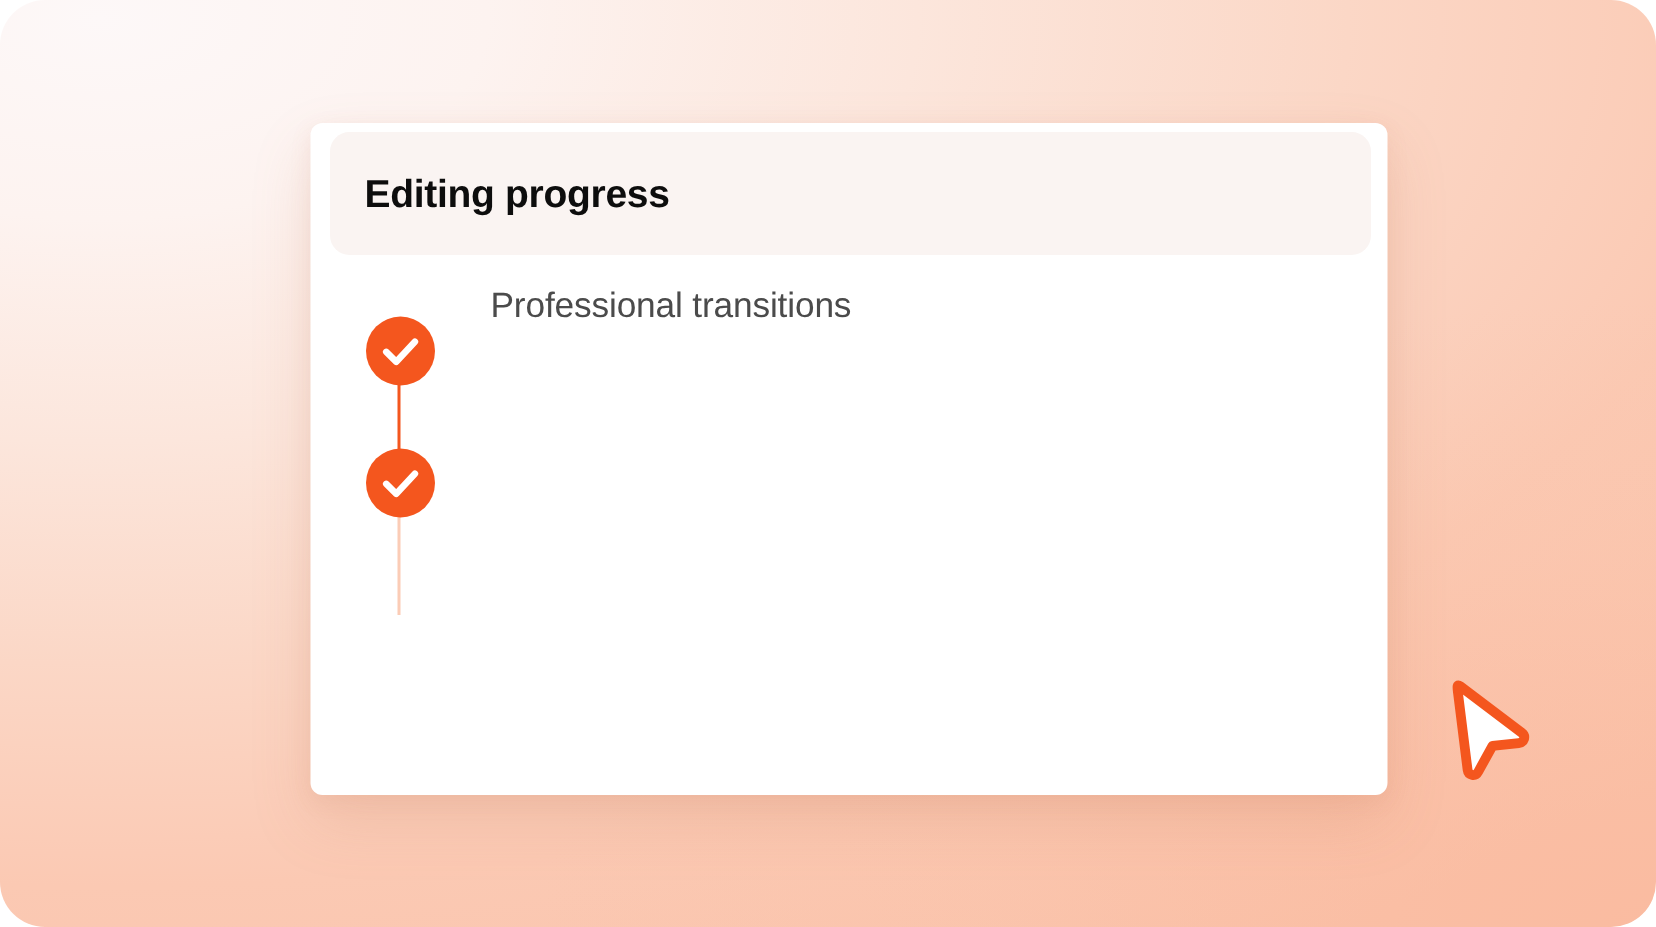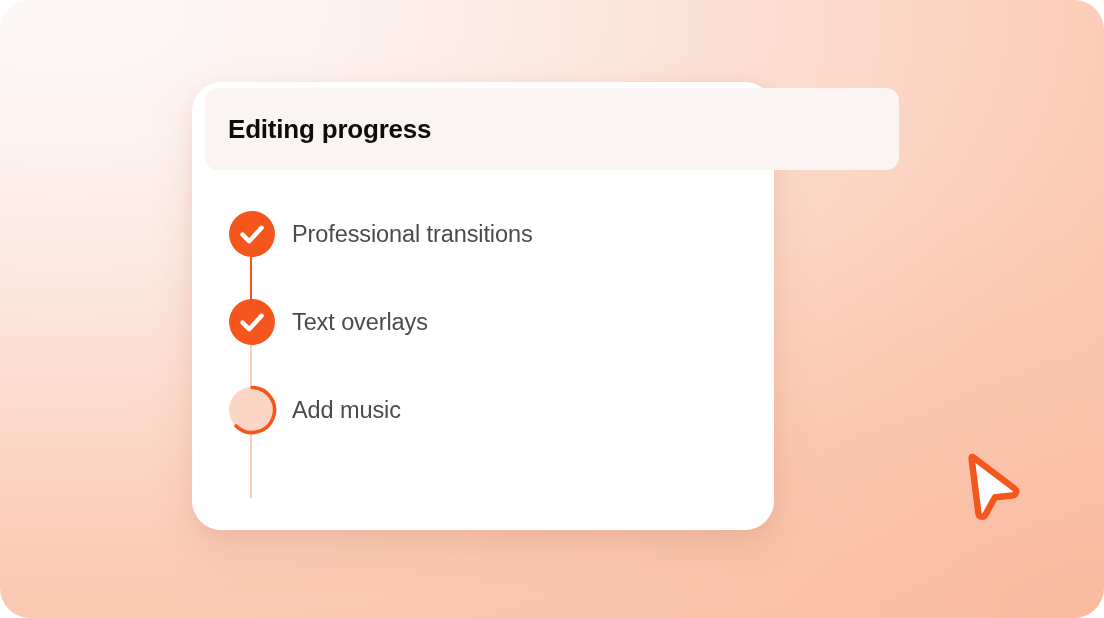--- a/index.html
+++ b/index.html
@@ -42,26 +42,26 @@
     background: radial-gradient(90% 90% at 100% 100%,
         rgba(250,178,146,0.45) 0%,
         rgba(250,190,160,0.18) 45%,
         rgba(255,255,255,0) 75%);
     pointer-events: none;
   }
 
   
   #card {
     position: absolute;
-    left: 192px;
+    left: 207px;
     top: 82px;
-    width: 582px;
+    width: 718px;
     height: 448px;
     background: #ffffff;
-    border-radius: 29px;
+    border-radius: 8px;
     box-shadow:
       0 18px 40px rgba(196, 120, 90, 0.18),
       0 4px 14px rgba(196, 120, 90, 0.10);
     z-index: 3;
   }
 
   
   .card-header {
     position: absolute;
     left: 13px;
@@ -86,21 +86,22 @@
   .timeline {
     position: absolute;
     left: 0;
     top: 108px;
     width: 100%;
   }
   .t-item {
     position: relative;
     height: 88px;
     display: flex;
-    align-items: center;
+    align-items: flex-start;
+    padding-left: 20px;
   }
   
   .connector {
     position: absolute;
     left: 59px;           
     top: 50%;
     width: 2px;
     height: 88px;
     transform: translateX(-1px);
     z-index: 0;
@@ -181,33 +182,22 @@
         <span class="t-label">Professional transitions</span>
       </div>
 
       <div class="t-item">
         <div class="connector faint"></div>
         <span class="marker done">
           <svg class="check" viewBox="0 0 46 46" xmlns="http://www.w3.org/2000/svg">
             <path d="M13.5 23.6 L20.2 30.2 L32.6 16.8" fill="none" stroke="#ffffff" stroke-width="4.4" stroke-linecap="round" stroke-linejoin="round"></path>
           </svg>
         </span>
-        <span class="t-label">Text overlays</span>
       </div>
 
-      <div class="t-item">
-        <div class="connector faint"></div>
-        <span class="marker pending">
-          <svg class="arc" viewBox="0 0 52 52" xmlns="http://www.w3.org/2000/svg">
-
-            <path d="M 26 3.5 A 22.5 22.5 0 1 1 10.1 41.9" fill="none" stroke="#f4561e" stroke-width="3.6" stroke-linecap="round"></path>
-          </svg>
-        </span>
-        <span class="t-label">Add music</span>
-      </div>
 
 
     </div>
   </div>
 
   <div id="cursor">
     <svg viewBox="0 0 72 80" xmlns="http://www.w3.org/2000/svg">
       <path d="M11.5 9.5
                L52.5 40.5
                C55.5 42.8 54.2 47.0 50.5 47.4

